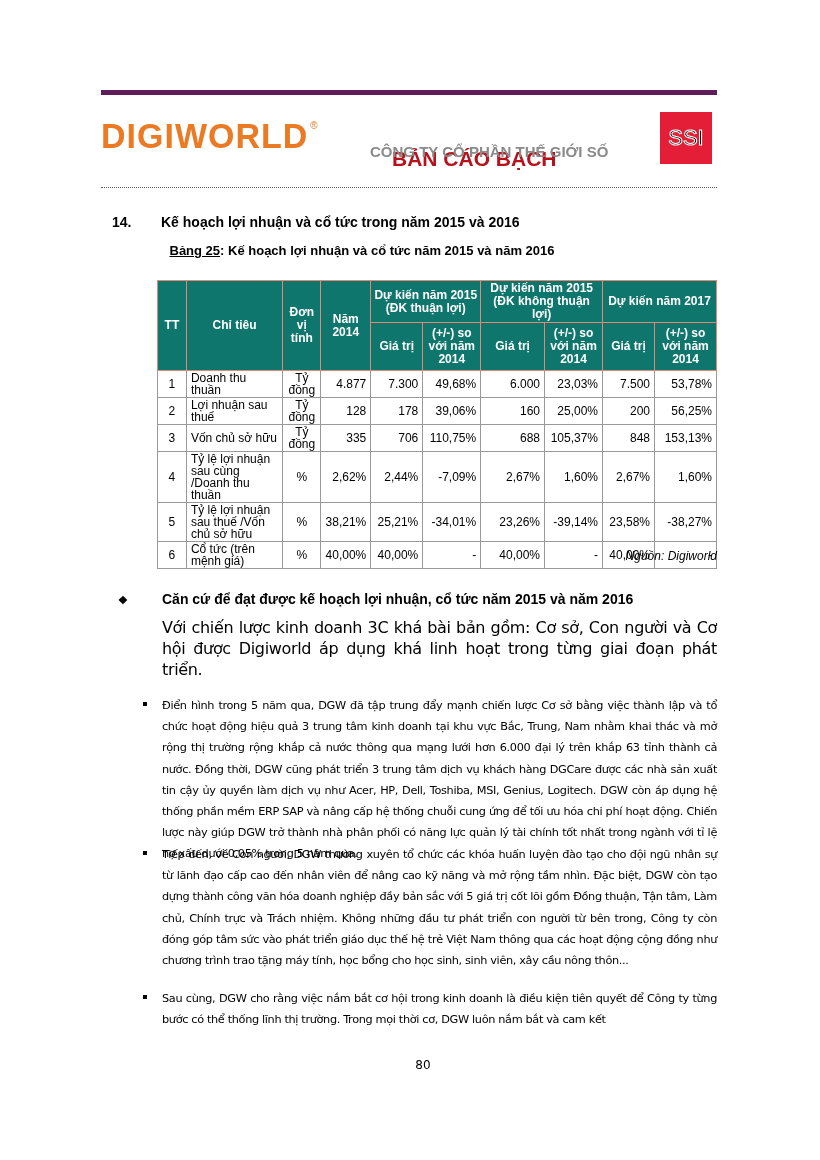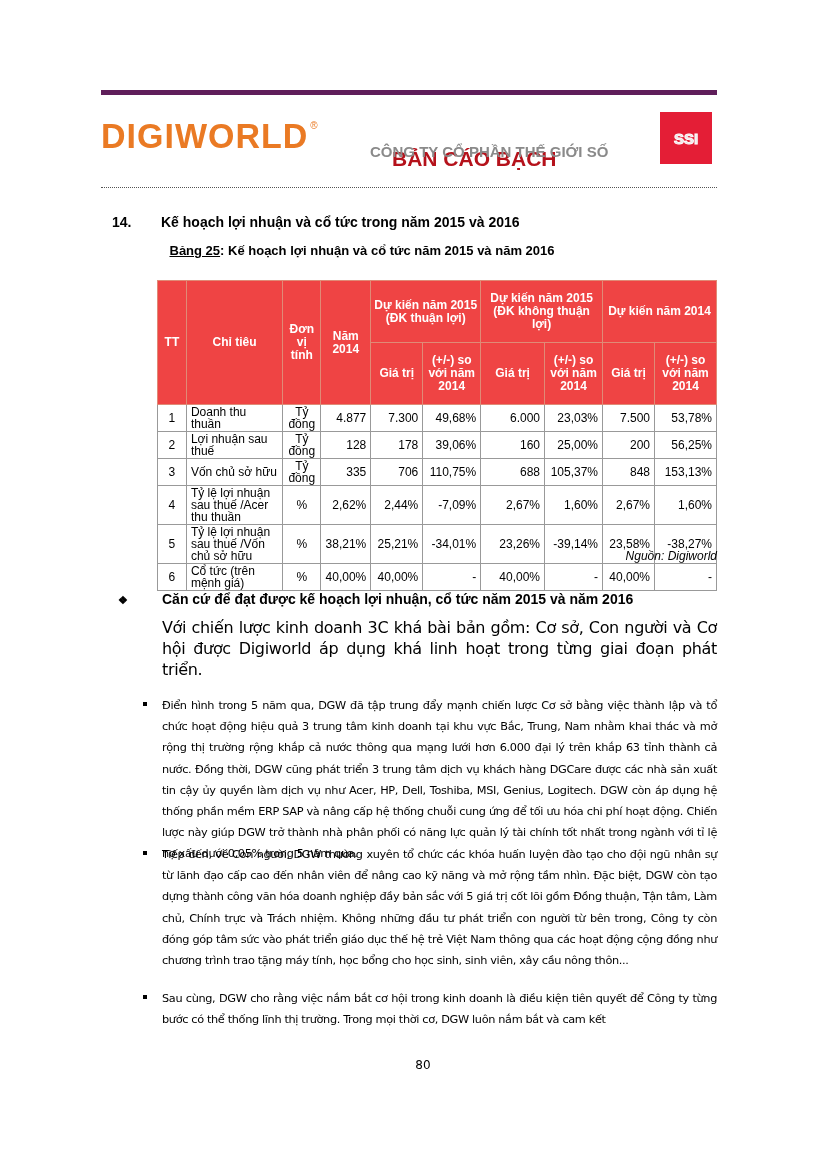--- a/index.html
+++ b/index.html
@@ -3,28 +3,28 @@
 <meta charset="utf-8">
 <style>
   html, body { margin: 0; padding: 0; background: #ffffff; }
   body { width: 820px; height: 1160px; position: relative; overflow: hidden; font-family: "Liberation Sans", sans-serif; color: #000; }
   .top-rule { position: absolute; left: 101px; top: 90px; width: 616px; height: 5px; background: #5f1e5a; }
   .logo-dw { position: absolute; left: 101px; top: 116px; font-family: "Liberation Sans", sans-serif; font-weight: bold; font-size: 34px; letter-spacing: 1px; color: #ea7a24; transform: scaleY(1.05); }
   .logo-dw sup { font-size: 10px; font-weight: normal; vertical-align: top; position: relative; top: 4px; margin-left: 2px; }
   .hdr-title { position: absolute; left: 392px; top: 122px; font-weight: bold; font-size: 21px; color: #b5121b; margin-top: 25px; }
   .hdr-sub { position: absolute; left: 370px; top: 143px; font-weight: bold; font-size: 15px; color: #8a8a8a; text-align: right; }
   .logo-ssi { position: absolute; left: 660px; top: 112px; width: 52px; height: 52px; background: #e41e36; display: flex; align-items: center; justify-content: center; }
-  .logo-ssi span { font-weight: bold; font-size: 15px; color: #e5e5e5; -webkit-text-stroke: 1px #fff; letter-spacing: 0px; }
+  .logo-ssi span { font-weight: normal; font-size: 22px; color: #000000; -webkit-text-stroke: 1px #fff; letter-spacing: 0px; }
   .dot-rule { position: absolute; left: 101px; top: 187px; width: 616px; border-top: 1px dotted #555; }
   .section-h { position: absolute; left: 112px; top: 214px; font-weight: bold; font-size: 14px; }
   .section-h .num { display: inline-block; width: 49px; }
   .caption { position: absolute; left: 0; width: 724px; top: 243px; text-align: center; font-weight: bold; font-size: 13px; }
   .caption .cap-label { text-decoration: underline; }
   table.plan { position: absolute; left: 157px; top: 280px; width: 560px; border-collapse: collapse; font-size: 12px; }
-  table.plan th { background: #ef4444; color: #fff; font-weight: bold; border: 1px solid #e08a76; text-align: center; line-height: 13px; padding: 11px 2px; }
+  table.plan th { background: #0f766e; color: #fff; font-weight: bold; border: 1px solid #e08a76; text-align: center; line-height: 13px; padding: 1px 2px; }
   table.plan td { border: 1px solid #999; padding: 1px 4px; line-height: 12px; height: 24px; }
   table.plan td.c { text-align: center; }
   table.plan td.r { text-align: right; }
   .source { position: absolute; left: 560px; top: 549px; width: 157px; text-align: right; font-style: italic; font-size: 12px; }
   .sub-h { position: absolute; left: 118px; top: 591px; font-weight: bold; font-size: 14px; }
   .sub-h .diamond { display: inline-block; width: 44px; font-size: 11px; }
   .body-text { position: absolute; left: 162px; width: 555px; font-family: "DejaVu Sans", sans-serif; font-size: 16px; line-height: 21.2px; text-align: justify; letter-spacing: -0.35px; }
   .para0 { top: 617px; }
   .bullets { position: absolute; left: 143px; width: 574px; font-family: "DejaVu Sans", sans-serif; font-size: 11.3px; line-height: 21.2px; text-align: justify; letter-spacing: -0.35px; margin: 0; padding: 0; list-style: none; }
   .bullets li { position: relative; padding-left: 19px; }
@@ -72,21 +72,21 @@
       <col style="width:62px">
   </colgroup>
   <thead>
     <tr style="height:28px">
       <th rowspan="2">TT</th>
       <th rowspan="2">Chỉ tiêu</th>
       <th rowspan="2">Đơn vị tính</th>
       <th rowspan="2">Năm 2014</th>
       <th colspan="2">Dự kiến năm 2015 (ĐK thuận lợi)</th>
       <th colspan="2">Dự kiến năm 2015 (ĐK không thuận lợi)</th>
-      <th colspan="2">Dự kiến năm 2014</th>
+      <th colspan="2">Dự kiến năm 2017</th>
     </tr>
     <tr style="height:48px">
       <th>Giá trị</th>
       <th>(+/-) so với năm 2014</th>
       <th>Giá trị</th>
       <th>(+/-) so với năm 2014</th>
       <th>Giá trị</th>
       <th>(+/-) so với năm 2014</th>
     </tr>
   </thead>
@@ -122,21 +122,21 @@
       <td class="r">335</td>
       <td class="r">706</td>
       <td class="r">110,75%</td>
       <td class="r">688</td>
       <td class="r">105,37%</td>
       <td class="r">848</td>
       <td class="r">153,13%</td>
     </tr>
     <tr>
       <td class="c">4</td>
-      <td>Tỷ lệ lợi nhuận sau thuế /Acer thu thuần</td>
+      <td>Tỷ lệ lợi nhuận sau cùng /Doanh thu thuần</td>
       <td class="c">%</td>
       <td class="r">2,62%</td>
       <td class="r">2,44%</td>
       <td class="r">-7,09%</td>
       <td class="r">2,67%</td>
       <td class="r">1,60%</td>
       <td class="r">2,67%</td>
       <td class="r">1,60%</td>
     </tr>
     <tr>

